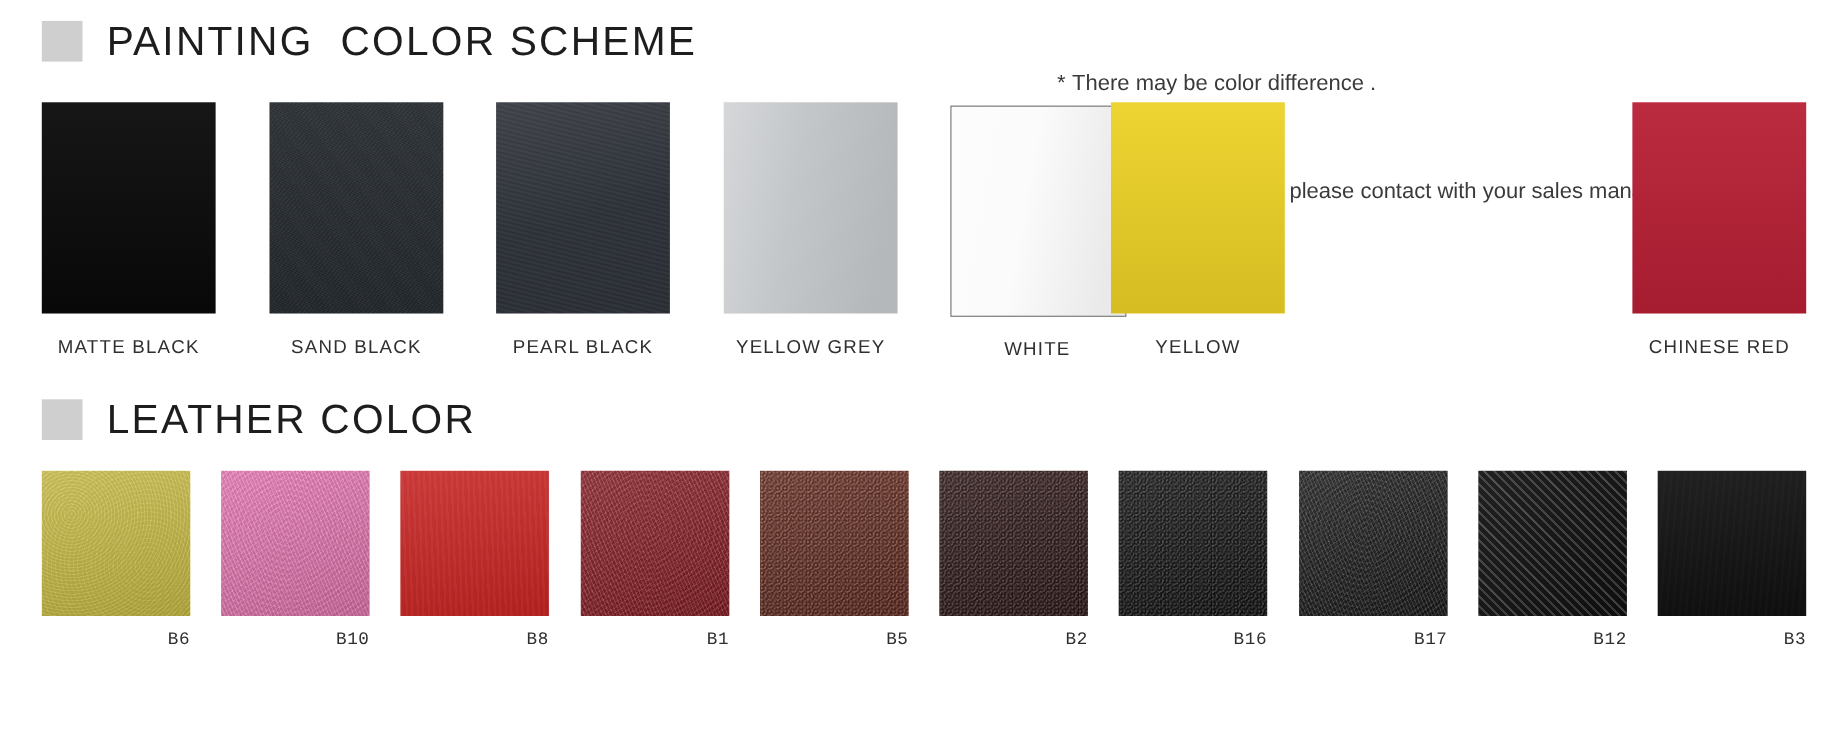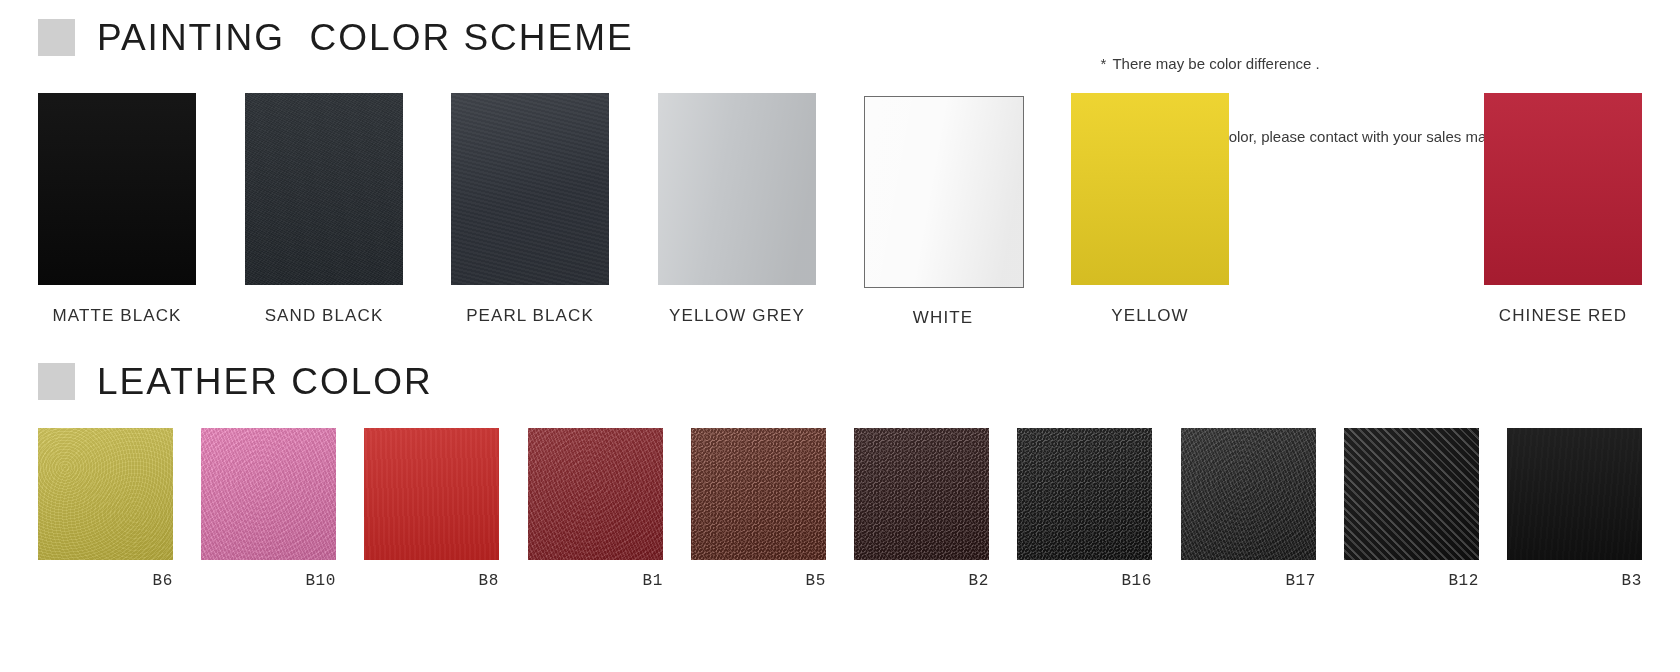--- a/index.html
+++ b/index.html
@@ -40,21 +40,21 @@
 
   #painting-head { left: 38px; top: 19px; }
   #leather-head  { left: 38px; top: 363px; }
 
   
   .notes {
     position: absolute;
     right: 152px;
     top: 28px;
     text-align: left;
-    font-size: 15px;
+    font-size: 20px;
     color: #3a3a3a;
     line-height: 1.62;
   }
   .note-line { white-space: pre; }
   .note-line.l1 { margin-left: 0px; }
   .note-line.l2 { margin-left: 2px; }
   .note-star { margin-right: 6px; }
 
   
   #paint-row {
@@ -244,21 +244,21 @@
       <div class="paint-label">PEARL BLACK</div>
     </div>
     <div class="paint-cell" style="left: 620px;">
       <div class="paint-chip finish-metal" style="background: rgb(195, 198, 201);"></div>
       <div class="paint-label">YELLOW GREY</div>
     </div>
     <div class="paint-cell lowered" style="left: 826px;">
       <div class="paint-chip finish-metal" style="background: rgb(251, 251, 251); border: 1px solid rgb(110, 110, 110);"></div>
       <div class="paint-label">WHITE</div>
     </div>
-    <div class="paint-cell" style="left: 1033px;">
+    <div class="paint-cell" style="left: 972px;">
       <div class="paint-chip finish-matte" style="background: rgb(237, 210, 38);"></div>
       <div class="paint-label">YELLOW</div>
     </div>
     <div class="paint-cell" style="left: 1446px;">
       <div class="paint-chip finish-matte" style="background: rgb(184, 31, 53);"></div>
       <div class="paint-label">CHINESE RED</div>
     </div>
   </div>
 
 <div class="section-head" id="leather-head">

